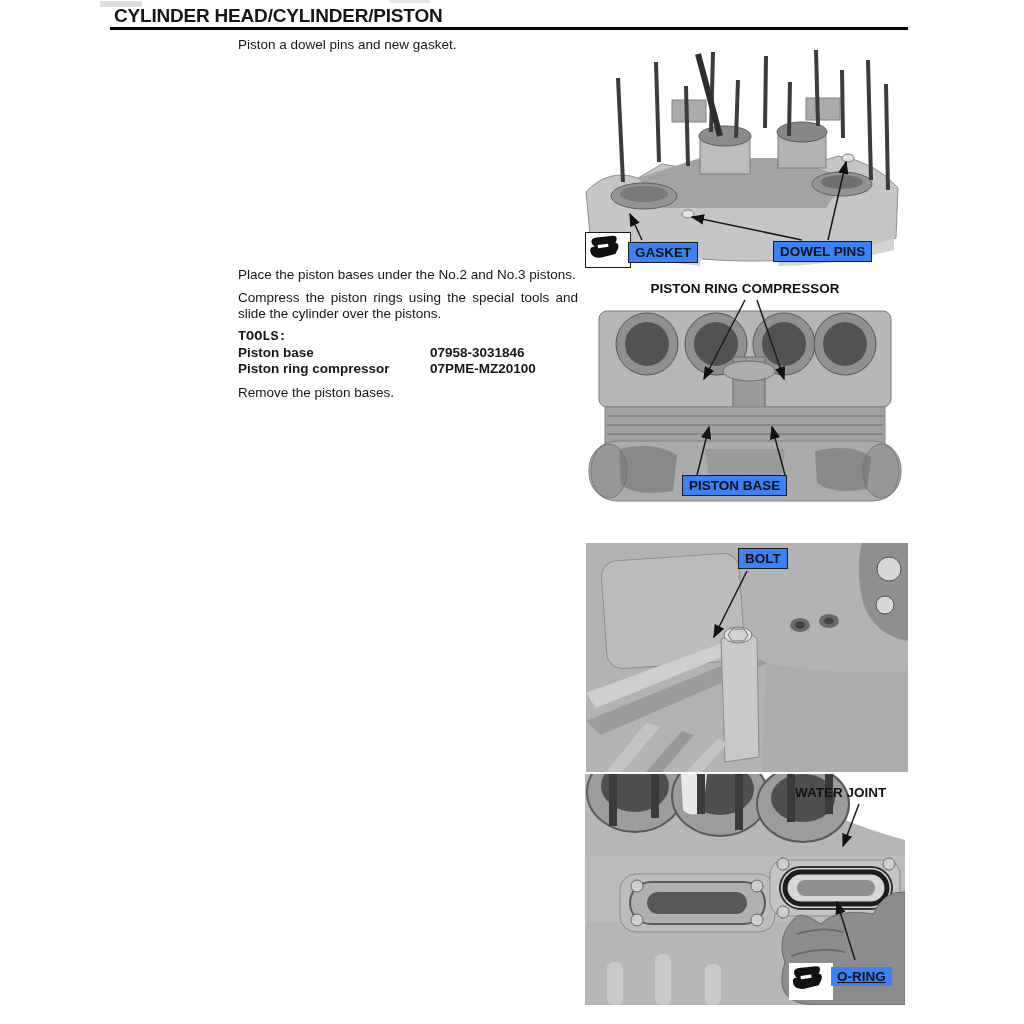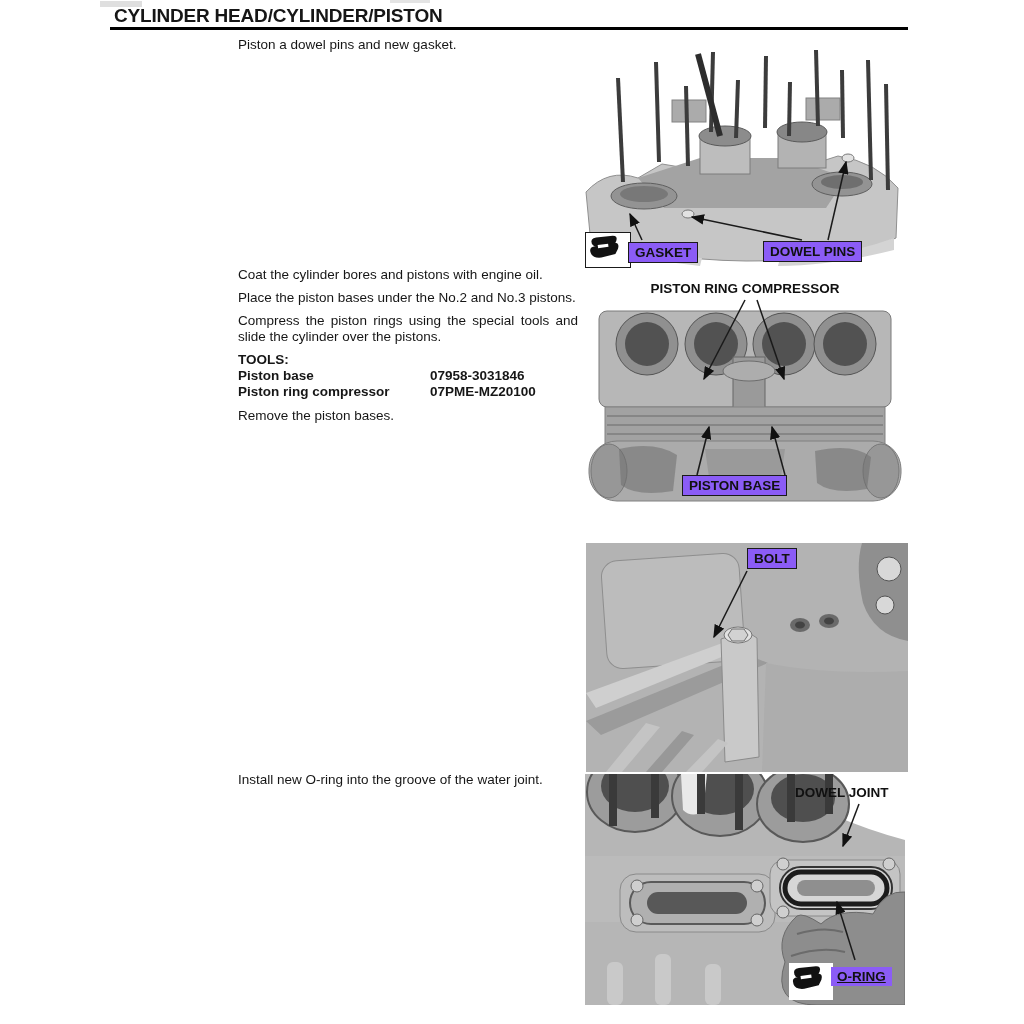--- a/index.html
+++ b/index.html
@@ -8,28 +8,28 @@
   .artifact{position:absolute;background:#c9c9c9;}
   
   #title{position:absolute;left:114px;top:5px;font-size:19px;font-weight:bold;
          letter-spacing:-0.2px;white-space:nowrap;}
   #rule{position:absolute;left:110px;top:27px;width:798px;height:3px;background:#000;
         border-bottom:1px solid #fff;box-shadow:0 5px 0 -3px #000;}
   
   .col{position:absolute;left:238px;width:340px;}
   .para{font-size:13.5px;line-height:16px;text-align:justify;margin:0 0 7px 0;}
   .last{text-align:left;}
-  .tools-head{font-size:13.5px;line-height:16px;font-weight:bold;margin:1px 0 0 0;}
+  .tools-head{font-size:13.5px;line-height:16px;font-weight:bold;margin:1px 0 0 0;font-family:Liberation Mono, monospace;}
   .tool-row{display:grid;grid-template-columns:192px auto;font-size:13.5px;
             line-height:16px;font-weight:bold;}
   .tools-block{margin-bottom:8px;}
   
   .fig{position:absolute;}
   .fig svg{position:absolute;left:0;top:0;}
-  .callout{position:absolute;background:#8b5cf6;border:1px solid #1a1a1a;color:#111;
+  .callout{position:absolute;background:#3b82f6;border:1px solid #1a1a1a;color:#111;
            font-size:13.5px;font-weight:bold;line-height:19px;padding:0 6px;
            white-space:nowrap;}
   .callout.noborder{border:none;text-decoration:underline;}
   .plain-label{position:absolute;color:#111;font-size:13.5px;font-weight:bold;
                white-space:nowrap;}
   .iconbox{position:absolute;background:#fff;border:1px solid #1a1a1a;
            display:flex;align-items:center;justify-content:center;}
   .iconbox.noborder{border:none;}
 </style>
 </head>
@@ -41,40 +41,36 @@
   <div class="artifact" style="left:390px;top:0;width:40px;height:3px;opacity:.5"></div>
 
   <div id="title">CYLINDER HEAD/CYLINDER/PISTON</div>
   <div id="rule"></div>
 
   <div class="col" style="top:37px">
     <p class="para last">Piston a dowel pins and new gasket.</p>
   </div>
 
   <div class="col" style="top:267px">
-    <p class="para last">Coat the cylinder bores and pistons with engine oil.</p>
     <p class="para">Place the piston bases under the No.2 and No.3 pistons.</p>
     <p class="para">Compress the piston rings using the special tools and slide the cylinder over the pistons.</p>
     <div class="tools-block">
       <div class="tools-head">TOOLS:</div>
       <div class="tool-row">
         <span>Piston base</span>
         <span>07958-3031846</span>
       </div>
       <div class="tool-row">
         <span>Piston ring compressor</span>
         <span>07PME-MZ20100</span>
       </div>
     </div>
     <p class="para last">Remove the piston bases.</p>
   </div>
 
-  <div class="col" style="top:772px">
-    <p class="para last">Install new O-ring into the groove of the water joint.</p>
-  </div>
 
   <div class="fig" style="left:580px;top:40px;width:326px;height:226px">
     <svg width="326" height="226" viewBox="0 0 326 226">
       <defs>
         <marker id="ah1" markerWidth="9" markerHeight="7" refX="8" refY="3.5" orient="auto">
           <path d="M0,0 L9,3.5 L0,7 Z" fill="#111"></path>
         </marker>
       </defs>
       <path d="M6 152 Q28 128 58 138 L82 124 L130 132 L168 118 L214 130 L258 116 Q296 122 318 148 L316 198 Q262 222 166 221 Q72 220 10 194 Z" fill="#c6c6c6" stroke="#909090"></path>
       <path d="M58 138 L120 118 L210 118 L266 138 L246 168 L84 168 Z" fill="#a3a3a3"></path>
@@ -113,21 +109,21 @@
       </g>
     </svg>
     <div class="iconbox" style="left:5px;top:192px;width:44px;height:34px">
       <svg width="36" height="28" viewBox="0 0 40 32">
         <path d="M6 12 Q4 6 11 5 L30 3 Q36 3 34 9 L32 13 L18 16 Q8 17 6 12 Z" fill="#111"></path>
         <path d="M5 23 Q2 16 10 15 L32 11 Q38 11 36 18 L33 24 L17 28 Q7 29 5 23 Z" fill="#111"></path>
         <rect x="13" y="13" width="12" height="3.5" fill="#fff" transform="rotate(-8 19 15)"></rect>
       </svg>
     </div>
     <div class="callout" style="left:48px;top:202px">GASKET</div>
-    <div class="callout" style="left:183px;top:201px">DOWEL PINS</div>
+    <div class="callout" style="left:193px;top:201px">DOWEL PINS</div>
   </div>
 
   <div class="fig" style="left:585px;top:281px;width:320px;height:224px">
     <div class="plain-label" style="left:0;right:0;top:0;text-align:center">PISTON RING COMPRESSOR</div>
     <svg width="320" height="206" viewBox="0 0 320 206" style="top:18px">
       <defs>
         <marker id="ah2" markerWidth="9" markerHeight="7" refX="8" refY="3.5" orient="auto">
           <path d="M0,0 L9,3.5 L0,7 Z" fill="#111"></path>
         </marker>
       </defs>
@@ -188,21 +184,21 @@
       <circle cx="303" cy="26" r="12" fill="#d8d8d8" stroke="#555"></circle>
       <circle cx="299" cy="62" r="9" fill="#d8d8d8" stroke="#555"></circle>
       <g>
         <path d="M20 229 L60 180 L74 184 L36 229 Z" fill="#c4c4c4"></path>
         <path d="M60 229 L96 188 L108 192 L76 229 Z" fill="#989898"></path>
         <path d="M100 229 L132 196 L142 200 L116 229 Z" fill="#c4c4c4"></path>
       </g>
       <path d="M180 120 Q240 132 322 128 L322 229 L176 229 Z" fill="#adadad"></path>
       <line x1="161" y1="28" x2="128" y2="94" stroke="#1a1a1a" stroke-width="1.5" marker-end="url(#ah3)"></line>
     </svg>
-    <div class="callout" style="left:161px;top:5px">BOLT</div>
+    <div class="callout" style="left:152px;top:5px">BOLT</div>
   </div>
 
   <div class="fig" style="left:585px;top:774px;width:320px;height:231px">
     <svg width="320" height="231" viewBox="0 0 320 231">
       <defs>
         <marker id="ah4" markerWidth="9" markerHeight="7" refX="8" refY="3.5" orient="auto">
           <path d="M0,0 L9,3.5 L0,7 Z" fill="#111"></path>
         </marker>
       </defs>
       <rect x="0" y="0" width="320" height="231" fill="#b6b6b6"></rect>
@@ -249,21 +245,21 @@
       <g fill="#c9c9c9">
         <rect x="22" y="188" width="16" height="43" rx="6"></rect>
         <rect x="70" y="180" width="16" height="51" rx="6"></rect>
         <rect x="120" y="190" width="16" height="41" rx="6"></rect>
       </g>
       <g stroke="#1a1a1a" stroke-width="1.5">
         <line x1="274" y1="30" x2="258" y2="72" marker-end="url(#ah4)"></line>
         <line x1="270" y1="186" x2="252" y2="128" marker-end="url(#ah4)"></line>
       </g>
     </svg>
-    <div class="plain-label" style="left:210px;top:11px">DOWEL JOINT</div>
+    <div class="plain-label" style="left:210px;top:11px">WATER JOINT</div>
     <div class="iconbox noborder" style="left:204px;top:189px;width:44px;height:37px">
       <svg width="36" height="30" viewBox="0 0 40 32">
         <path d="M6 12 Q4 6 11 5 L30 3 Q36 3 34 9 L32 13 L18 16 Q8 17 6 12 Z" fill="#111"></path>
         <path d="M5 23 Q2 16 10 15 L32 11 Q38 11 36 18 L33 24 L17 28 Q7 29 5 23 Z" fill="#111"></path>
         <rect x="13" y="13" width="12" height="3.5" fill="#fff" transform="rotate(-8 19 15)"></rect>
       </svg>
     </div>
     <div class="callout noborder" style="left:246px;top:193px">O-RING</div>
   </div>
 

